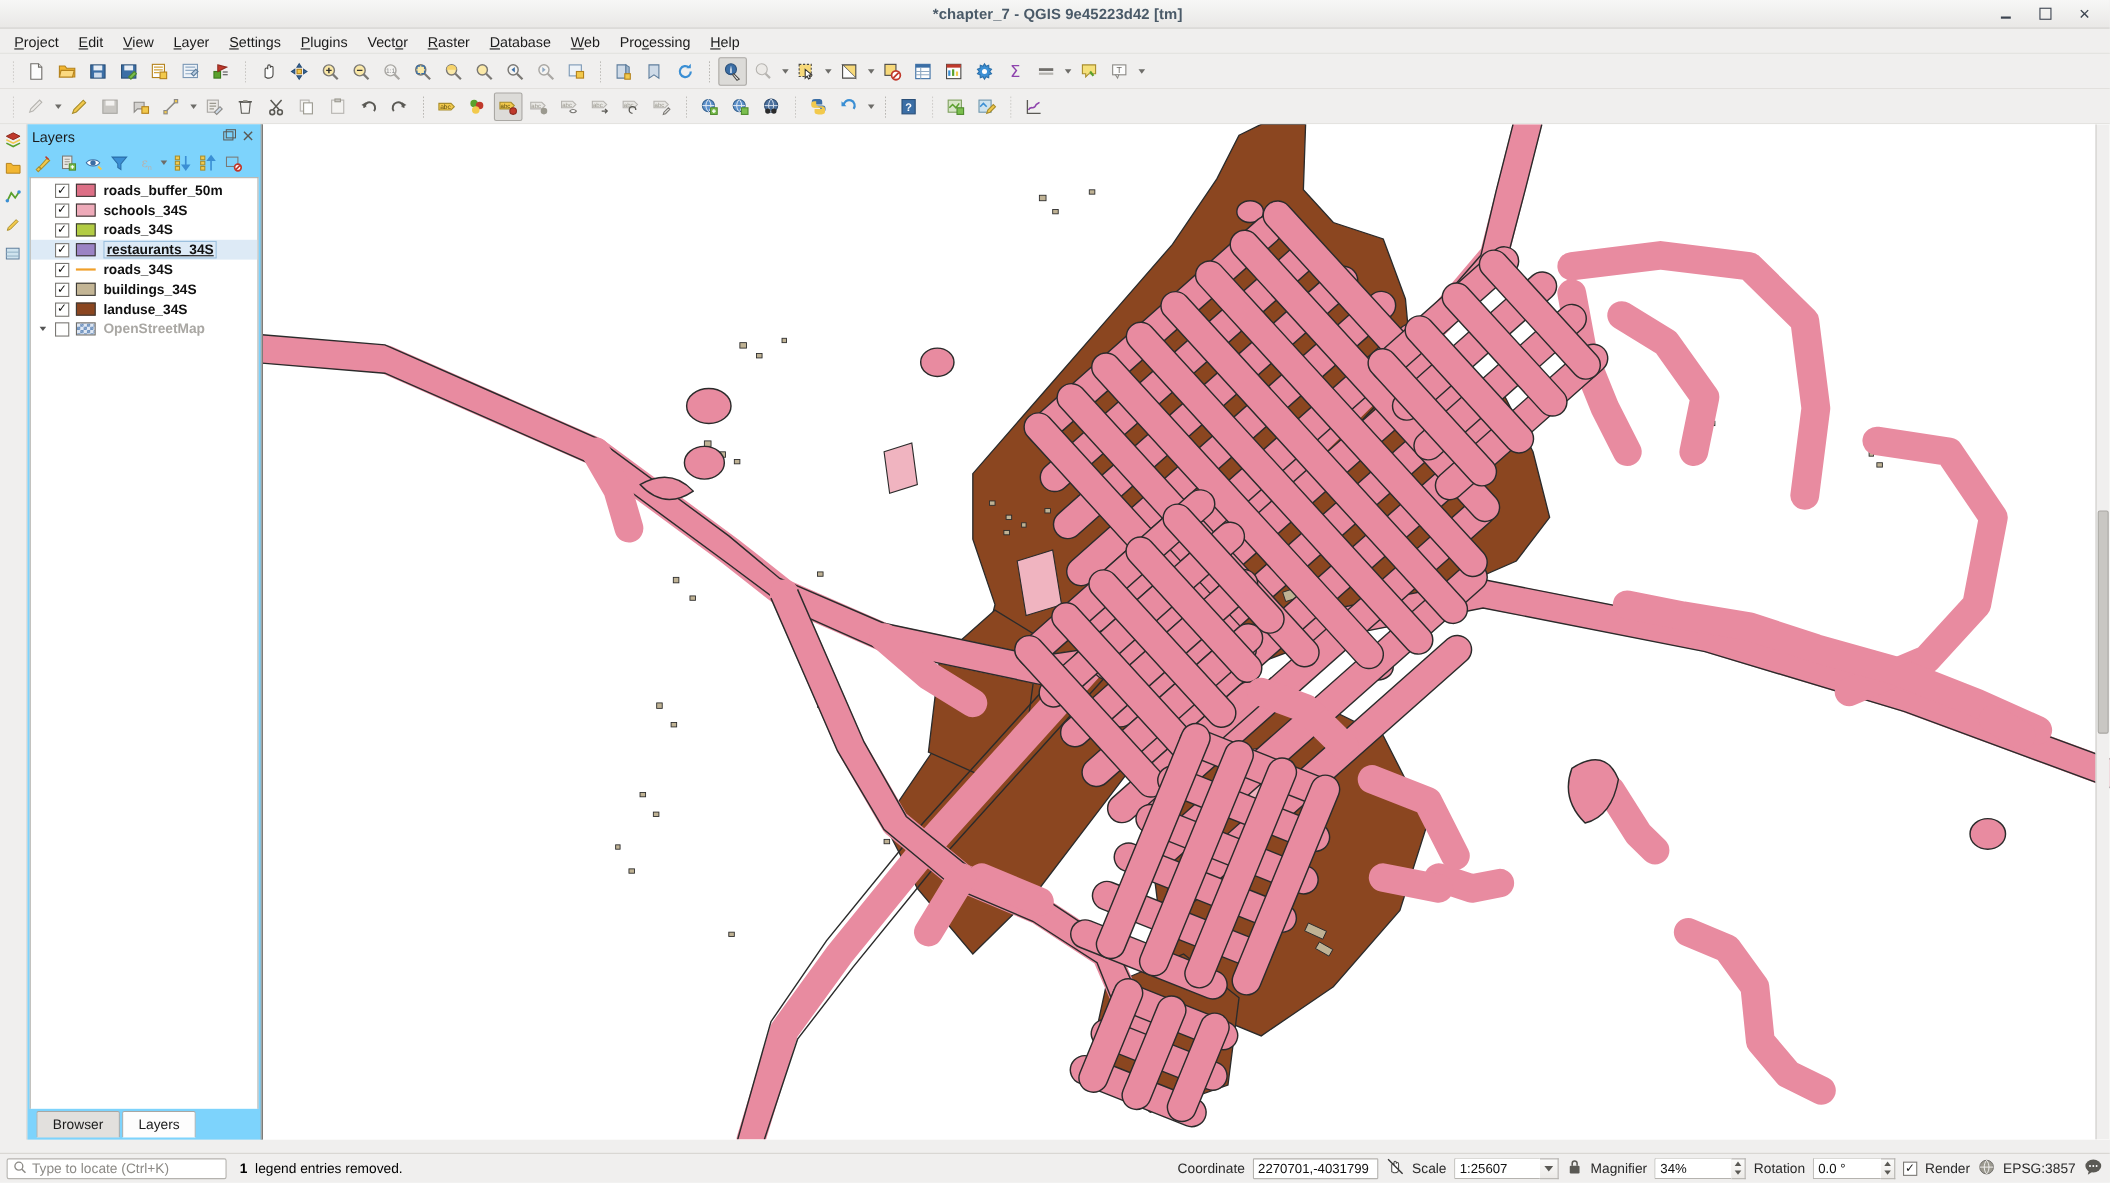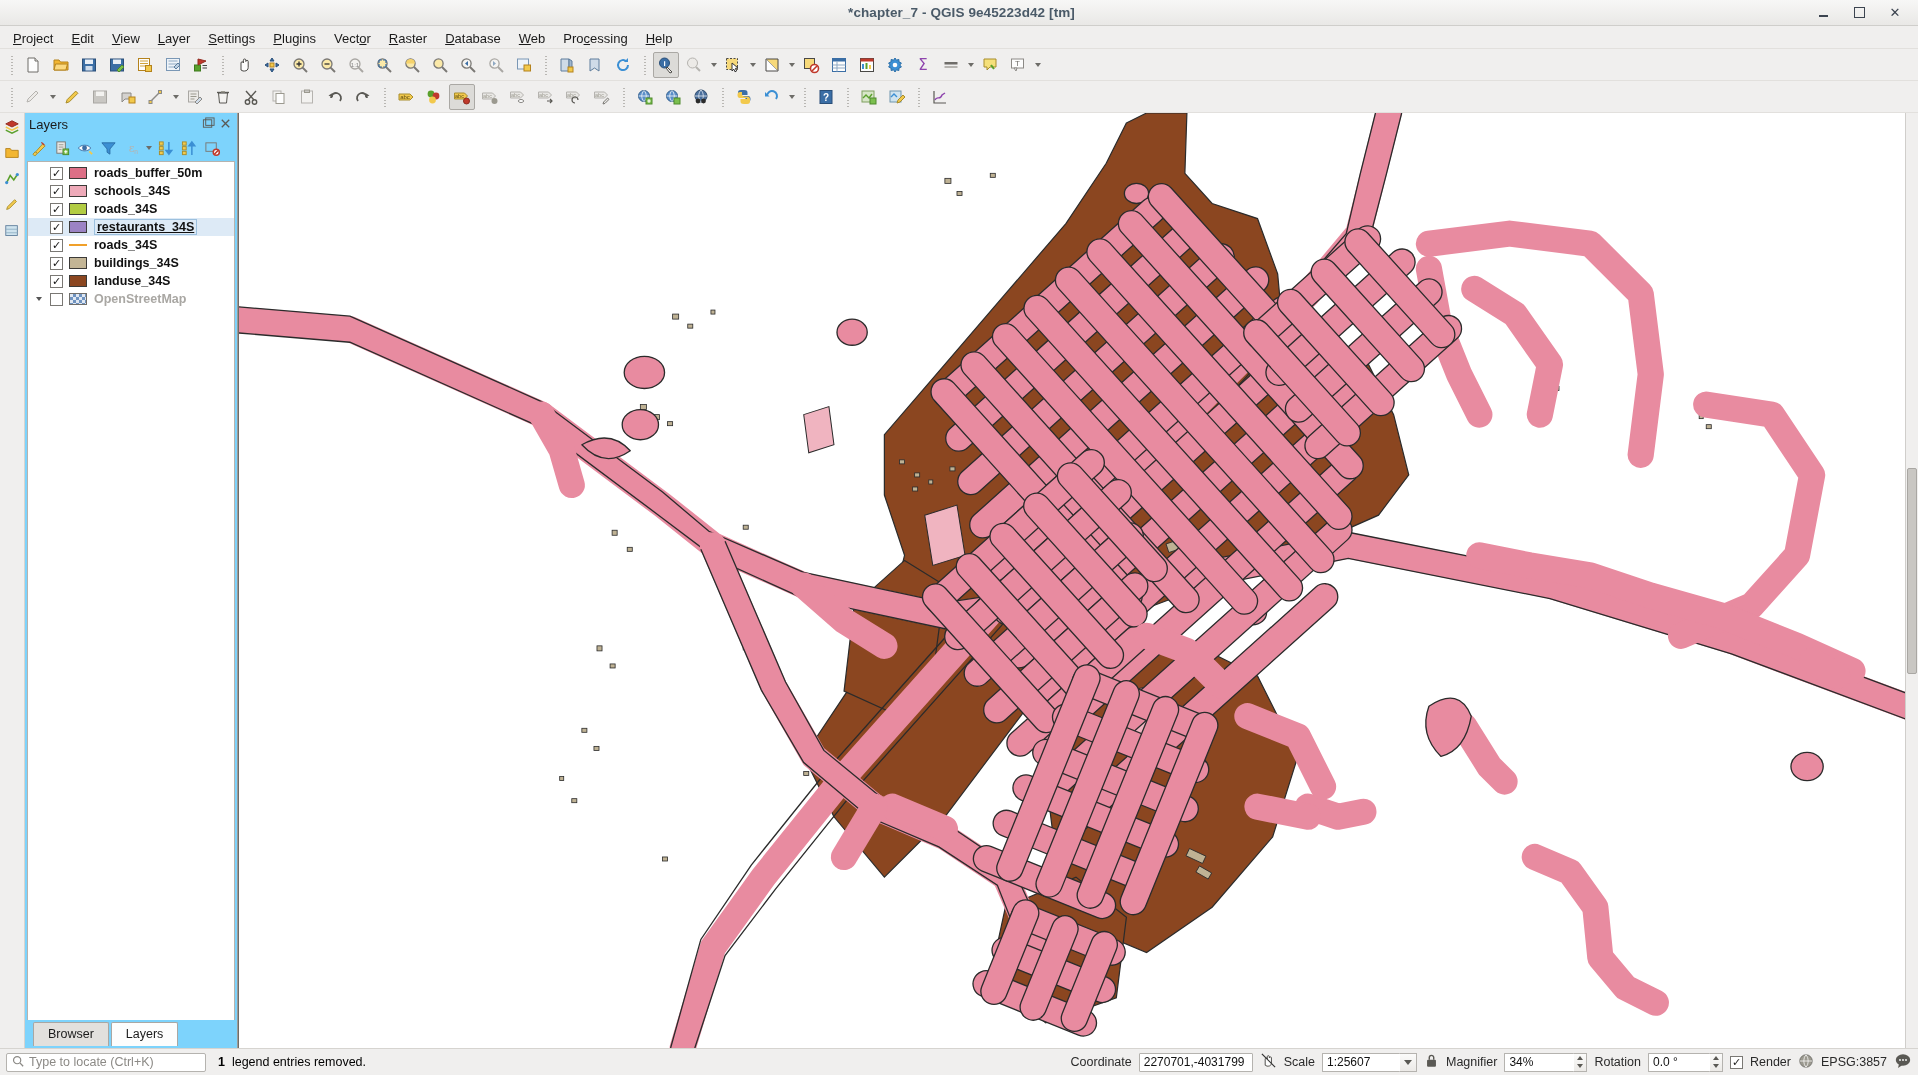--- a/index.html
+++ b/index.html
@@ -141,20 +141,21 @@
   }
   .vscroll .thumb { position:absolute; left:1px; right:1px; top: 38%; height: 22%;
     background:#c9c7c3; border:1px solid #a9a7a3; border-radius:2px; }
 
   
   .statusbar {
     height: 27px; min-height: 27px; background: #f0efee;
     border-top: 1px solid #d6d4d0;
     display: flex; align-items: center; padding: 0 6px; gap: 6px;
     font-size: 12.5px;
+    margin-top: 12px;
   }
   .locator {
     width: 200px; height: 19px; background: #fff; border: 1px solid #b5b3af; border-radius: 2px;
     display: flex; align-items: center; padding: 0 5px; gap: 5px; color: #8c8a86;
   }
   .status-msg { margin-left: 6px; color: #000000; }
   .status-msg b { font-weight: bold; }
   .sb-right { margin-left: auto; display: flex; align-items: center; gap: 7px; }
   .sb-label { color: #2a2a2a; }
   .sb-field {

